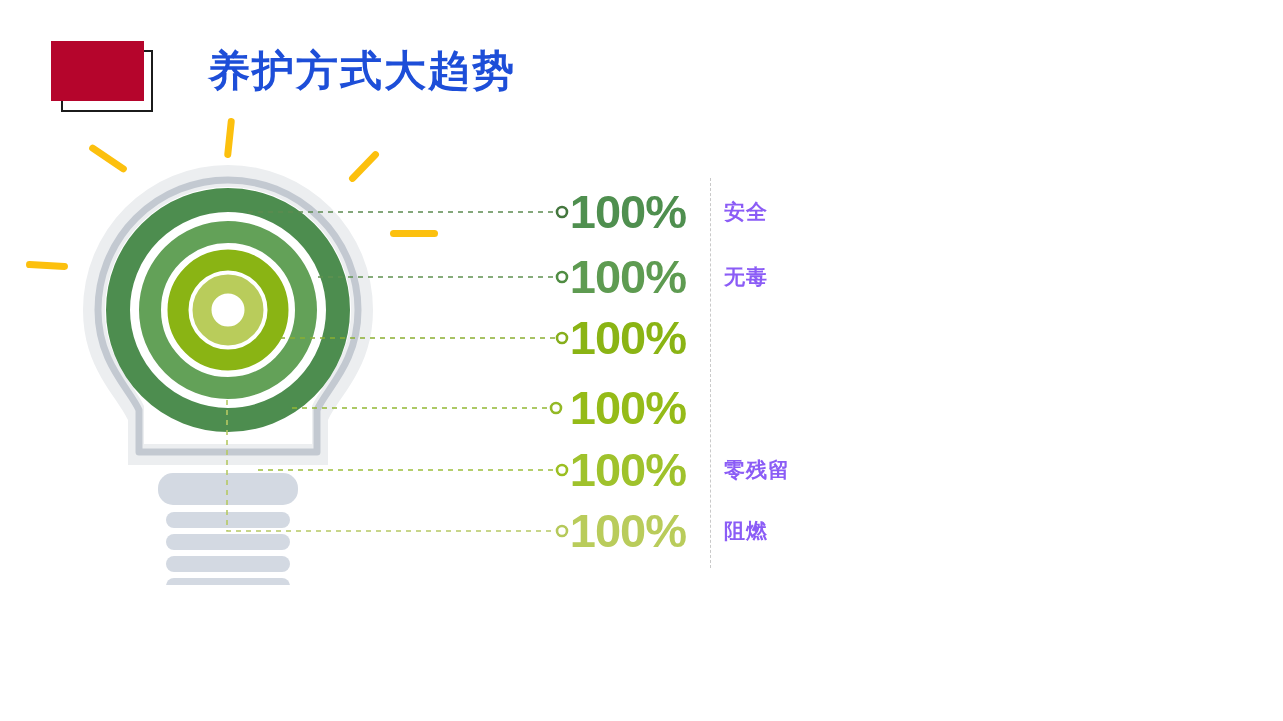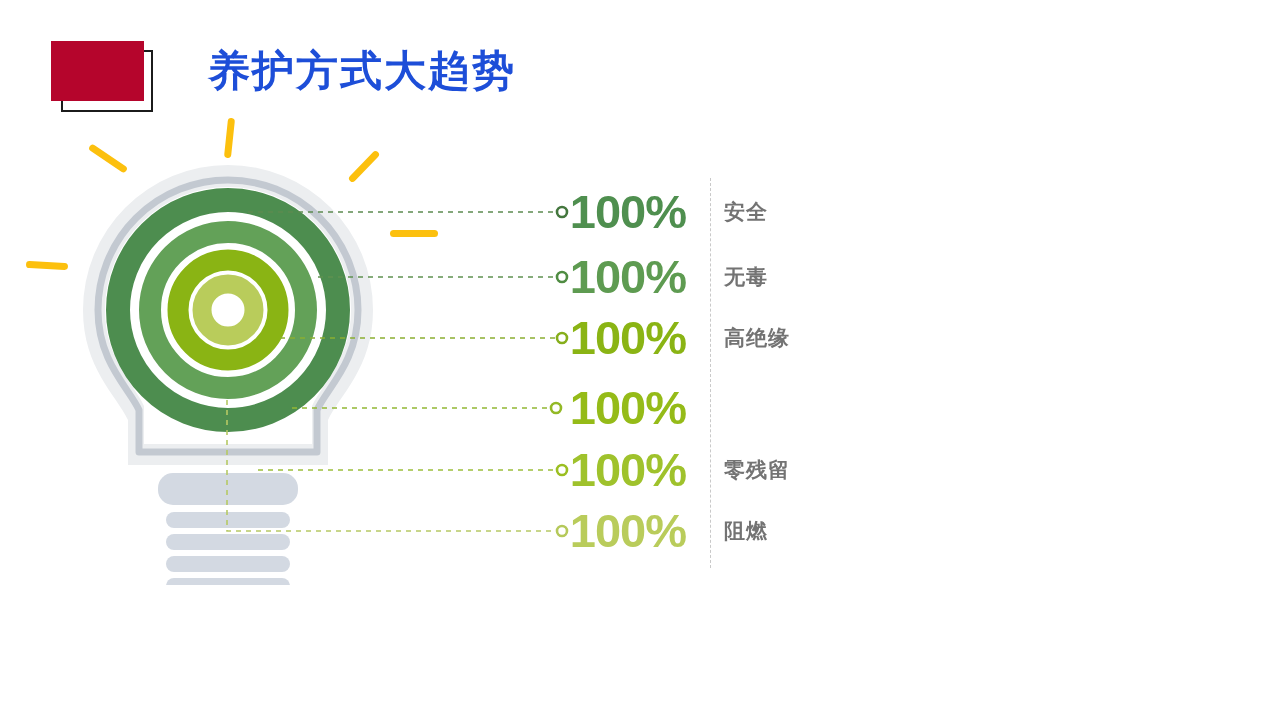--- a/index.html
+++ b/index.html
@@ -41,21 +41,21 @@
   
   .rows{position:absolute;left:576px;top:180px;width:230px;height:390px;}
   .row{position:absolute;left:0;width:230px;height:64px;text-align:center;}
   .pct{
     position:absolute;right:120px;top:0;
     font-size:47px;font-weight:bold;line-height:64px;
     letter-spacing:-1px;white-space:nowrap;
   }
   .lbl{
     position:absolute;left:148px;top:0;
-    font-size:21px;font-weight:bold;color:#737373;line-height:64px;
+    font-size:21px;font-weight:bold;color:#8b5cf6;line-height:64px;
     white-space:nowrap;letter-spacing:1px;
   }
   .vdivider{
     position:absolute;left:710px;top:178px;width:0;height:390px;
     border-left:1px dashed #c9c9c9;
   }
 
   
   .panel{
     position:absolute;left:847px;top:119px;width:387px;height:522px;
@@ -139,21 +139,20 @@
       <span class="lbl">安全</span>
     </div>
 
     <div class="row" style="top:65px">
       <span class="pct" style="color: rgb(94, 155, 81);">100%</span>
       <span class="lbl">无毒</span>
     </div>
 
     <div class="row" style="top:126px">
       <span class="pct" style="color: rgb(138, 180, 20);">100%</span>
-      <span class="lbl">高绝缘</span>
     </div>
 
     <div class="row" style="top:196px">
       <span class="pct" style="color: rgb(149, 187, 24);">100%</span>
     </div>
 
     <div class="row" style="top:258px">
       <span class="pct" style="color: rgb(159, 194, 44);">100%</span>
       <span class="lbl">零残留</span>
     </div>

